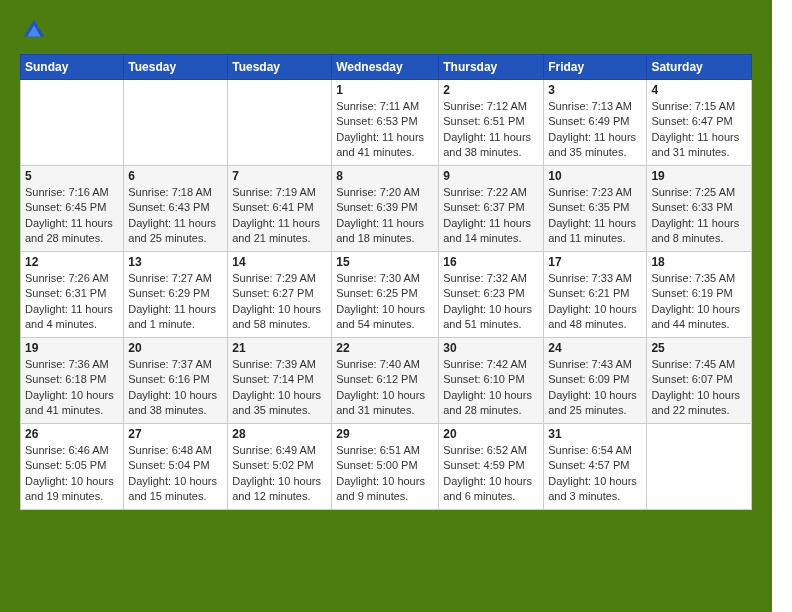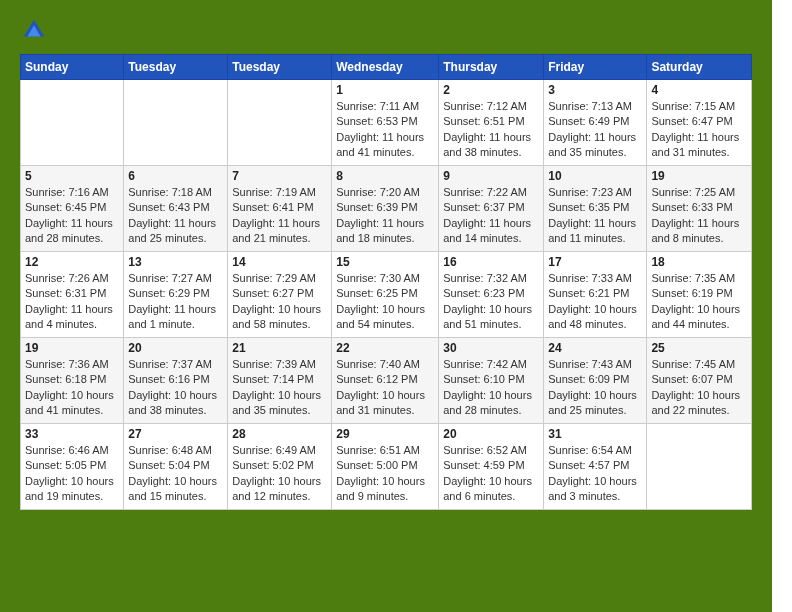--- a/index.html
+++ b/index.html
@@ -290,21 +290,21 @@
           </td>
           <td>
             <span class="day-number">25</span>
             <div class="day-info">Sunrise: 7:45 AM
 Sunset: 6:07 PM
 Daylight: 10 hours and 22 minutes.</div>
           </td>
         </tr>
         <tr>
           <td>
-            <span class="day-number">33</span>
+            <span class="day-number">26</span>
             <div class="day-info">Sunrise: 6:46 AM
 Sunset: 5:05 PM
 Daylight: 10 hours and 19 minutes.</div>
           </td>
           <td>
             <span class="day-number">27</span>
             <div class="day-info">Sunrise: 6:48 AM
 Sunset: 5:04 PM
 Daylight: 10 hours and 15 minutes.</div>
           </td>

